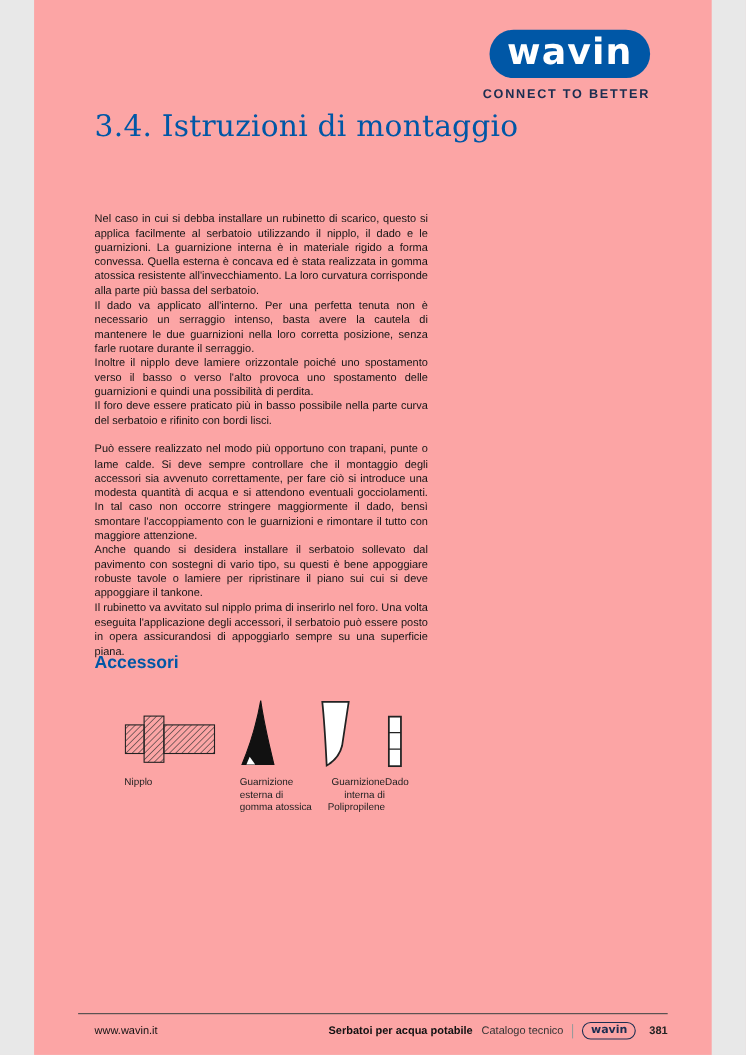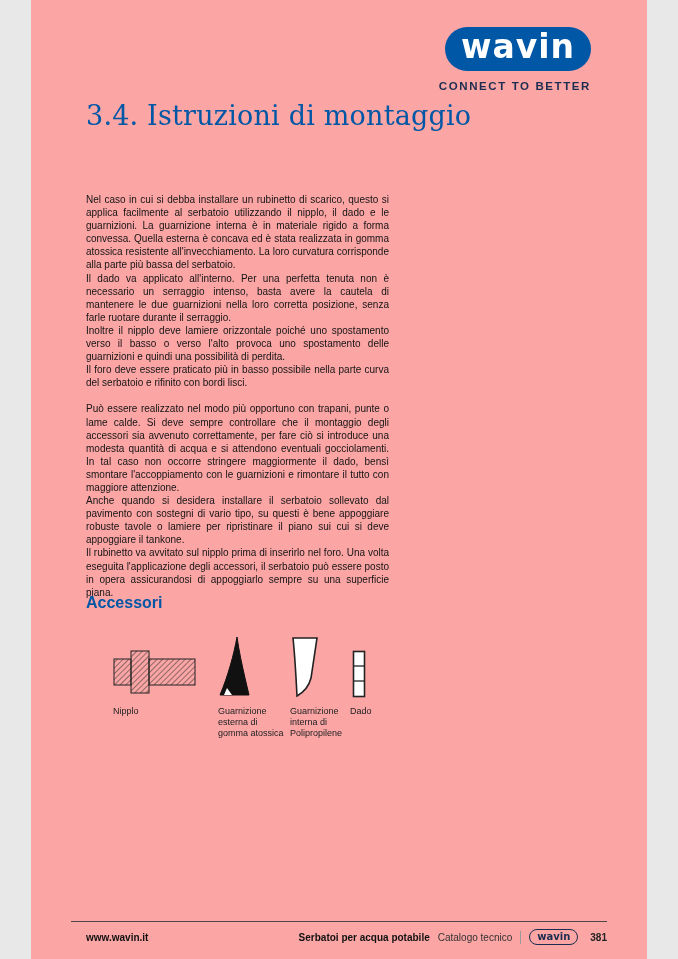--- a/index.html
+++ b/index.html
@@ -93,42 +93,42 @@
     align-items: flex-end;
   }
   .figure-label {
     margin-top: 8px;
     font-size: 9px;
     line-height: 11px;
     color: #222222;
   }
   .fig-col-1 { width: 105px; margin-left: 27px; }
   .fig-col-2 { width: 72px; }
-  .fig-col-3 { width: 60px; }
+  .fig-col-3 { width: 60px; text-align: right; }
   .fig-col-4 { width: 40px; }
 
   
   .footer-rule {
     position: absolute;
     left: 40px;
     right: 40px;
     top: 921px;
     border-top: 1px solid #4a4a4a;
   }
   .footer {
     position: absolute;
     left: 40px;
     right: 40px;
     top: 929px;
     display: flex;
     justify-content: space-between;
     align-items: center;
     font-size: 10px;
   }
-  .footer-left { font-weight: bold; padding-left: 15px; color: #111; }
+  .footer-left { font-weight: normal; padding-left: 15px; color: #111; }
   .footer-right { display: flex; align-items: center; gap: 8px; }
   .doc-title { font-weight: bold; color: #111; }
   .doc-subtitle { color: #333; }
   .footer-divider {
     width: 1px;
     height: 13px;
     background: #9a9a9a;
     display: inline-block;
   }
   .wavin-pill-small {

